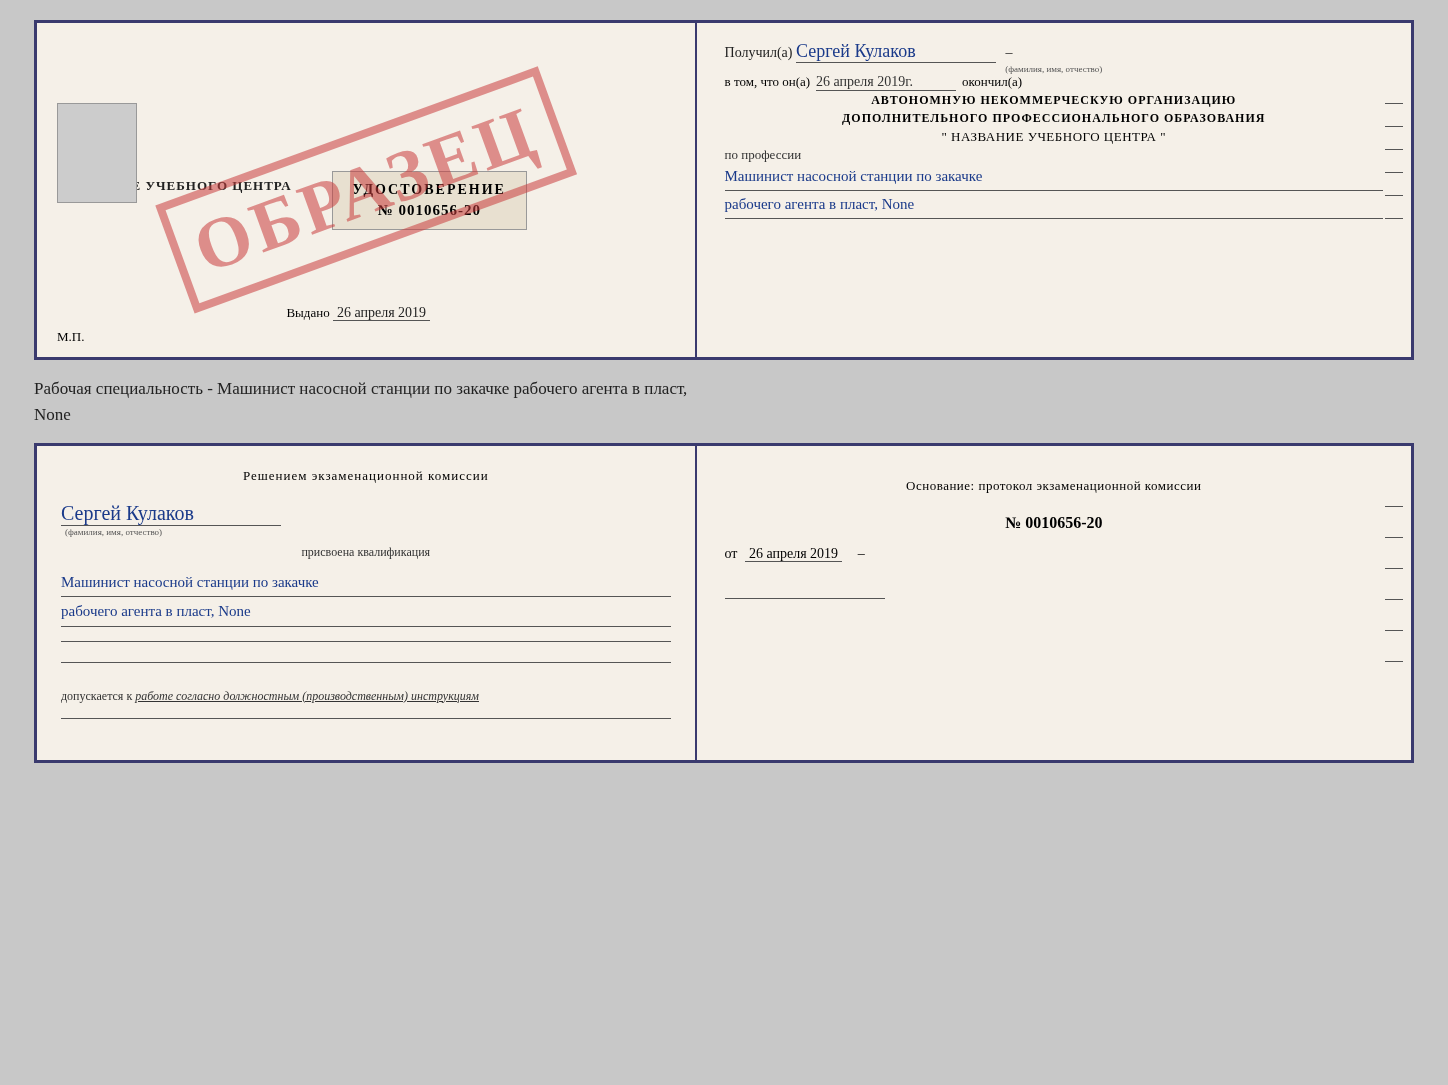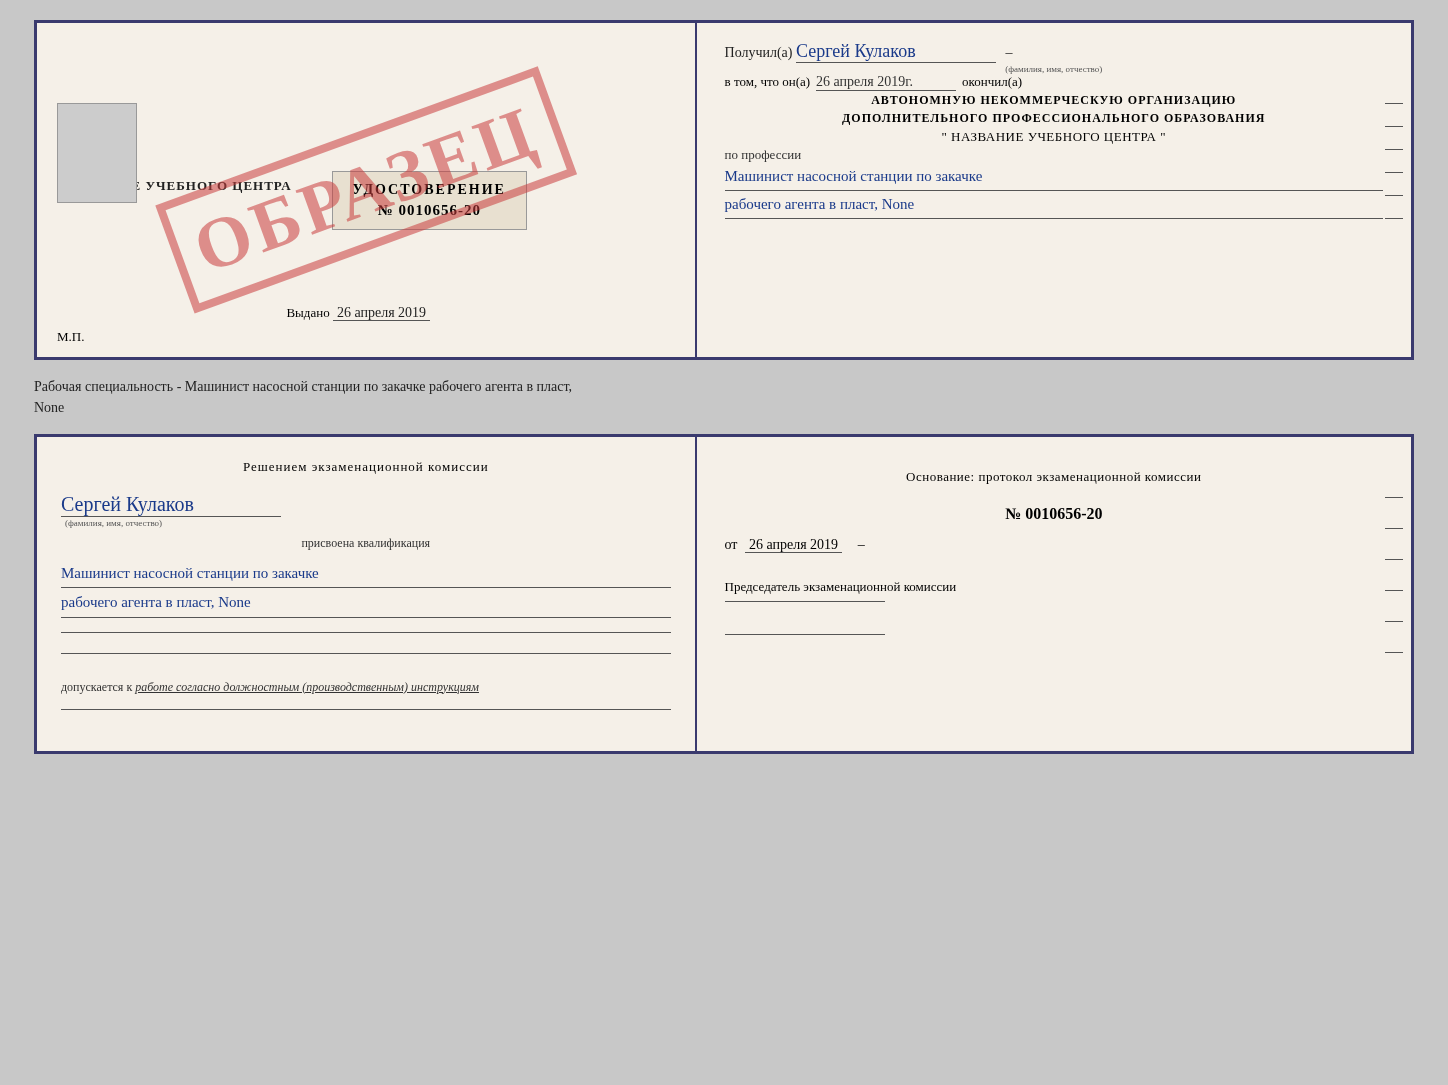--- a/index.html
+++ b/index.html
@@ -209,21 +209,21 @@
     }
 
     .right-dash {
       width: 18px;
       height: 1px;
       background: #555;
     }
 
     
     .specialty-text {
-      font-size: 14px;
+      font-size: 17px;
       color: #222;
       padding: 4px 0;
       line-height: 1.5;
     }
 
     
     .certificate-bottom {
       display: flex;
       width: 100%;
       background: #f5f0e8;
@@ -452,24 +452,20 @@
       <div class="osnovanie-text">Основание: протокол экзаменационной комиссии</div>
 
       <div class="protocol-number">№ 0010656-20</div>
 
       <div class="protocol-date">
         <span>от</span>
         <span style="border-bottom:1px solid #555;padding:0 4px;margin-left:4px;">26 апреля 2019</span>
         <span style="margin-left:12px;">–</span>
       </div>
 
-      <div class="podpis-block">
-        <div>Председатель экзаменационной комиссии</div>
-        <div class="podpis-line"></div>
-      </div>
 
       <div class="podpis-block" style="margin-top:14px;">
         <div class="podpis-line"></div>
       </div>
 
       <div class="side-dashes-right">
         <div class="side-dash"></div>
         <div class="side-dash"></div>
         <div class="side-dash"></div>
         <div class="side-dash"></div>

